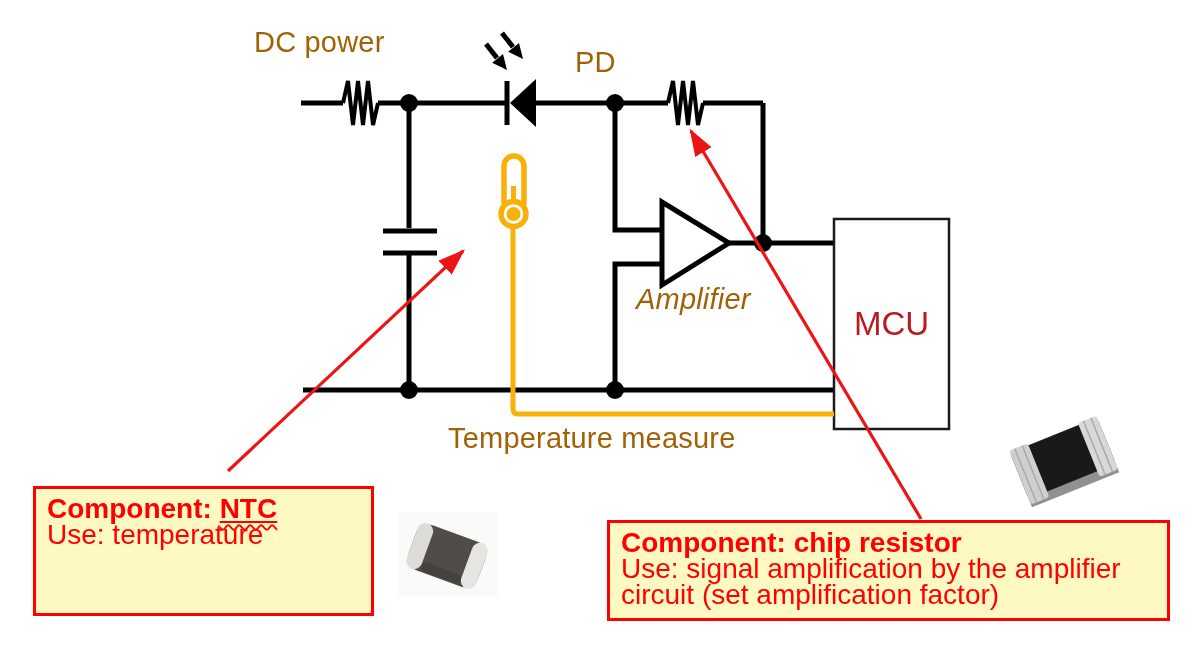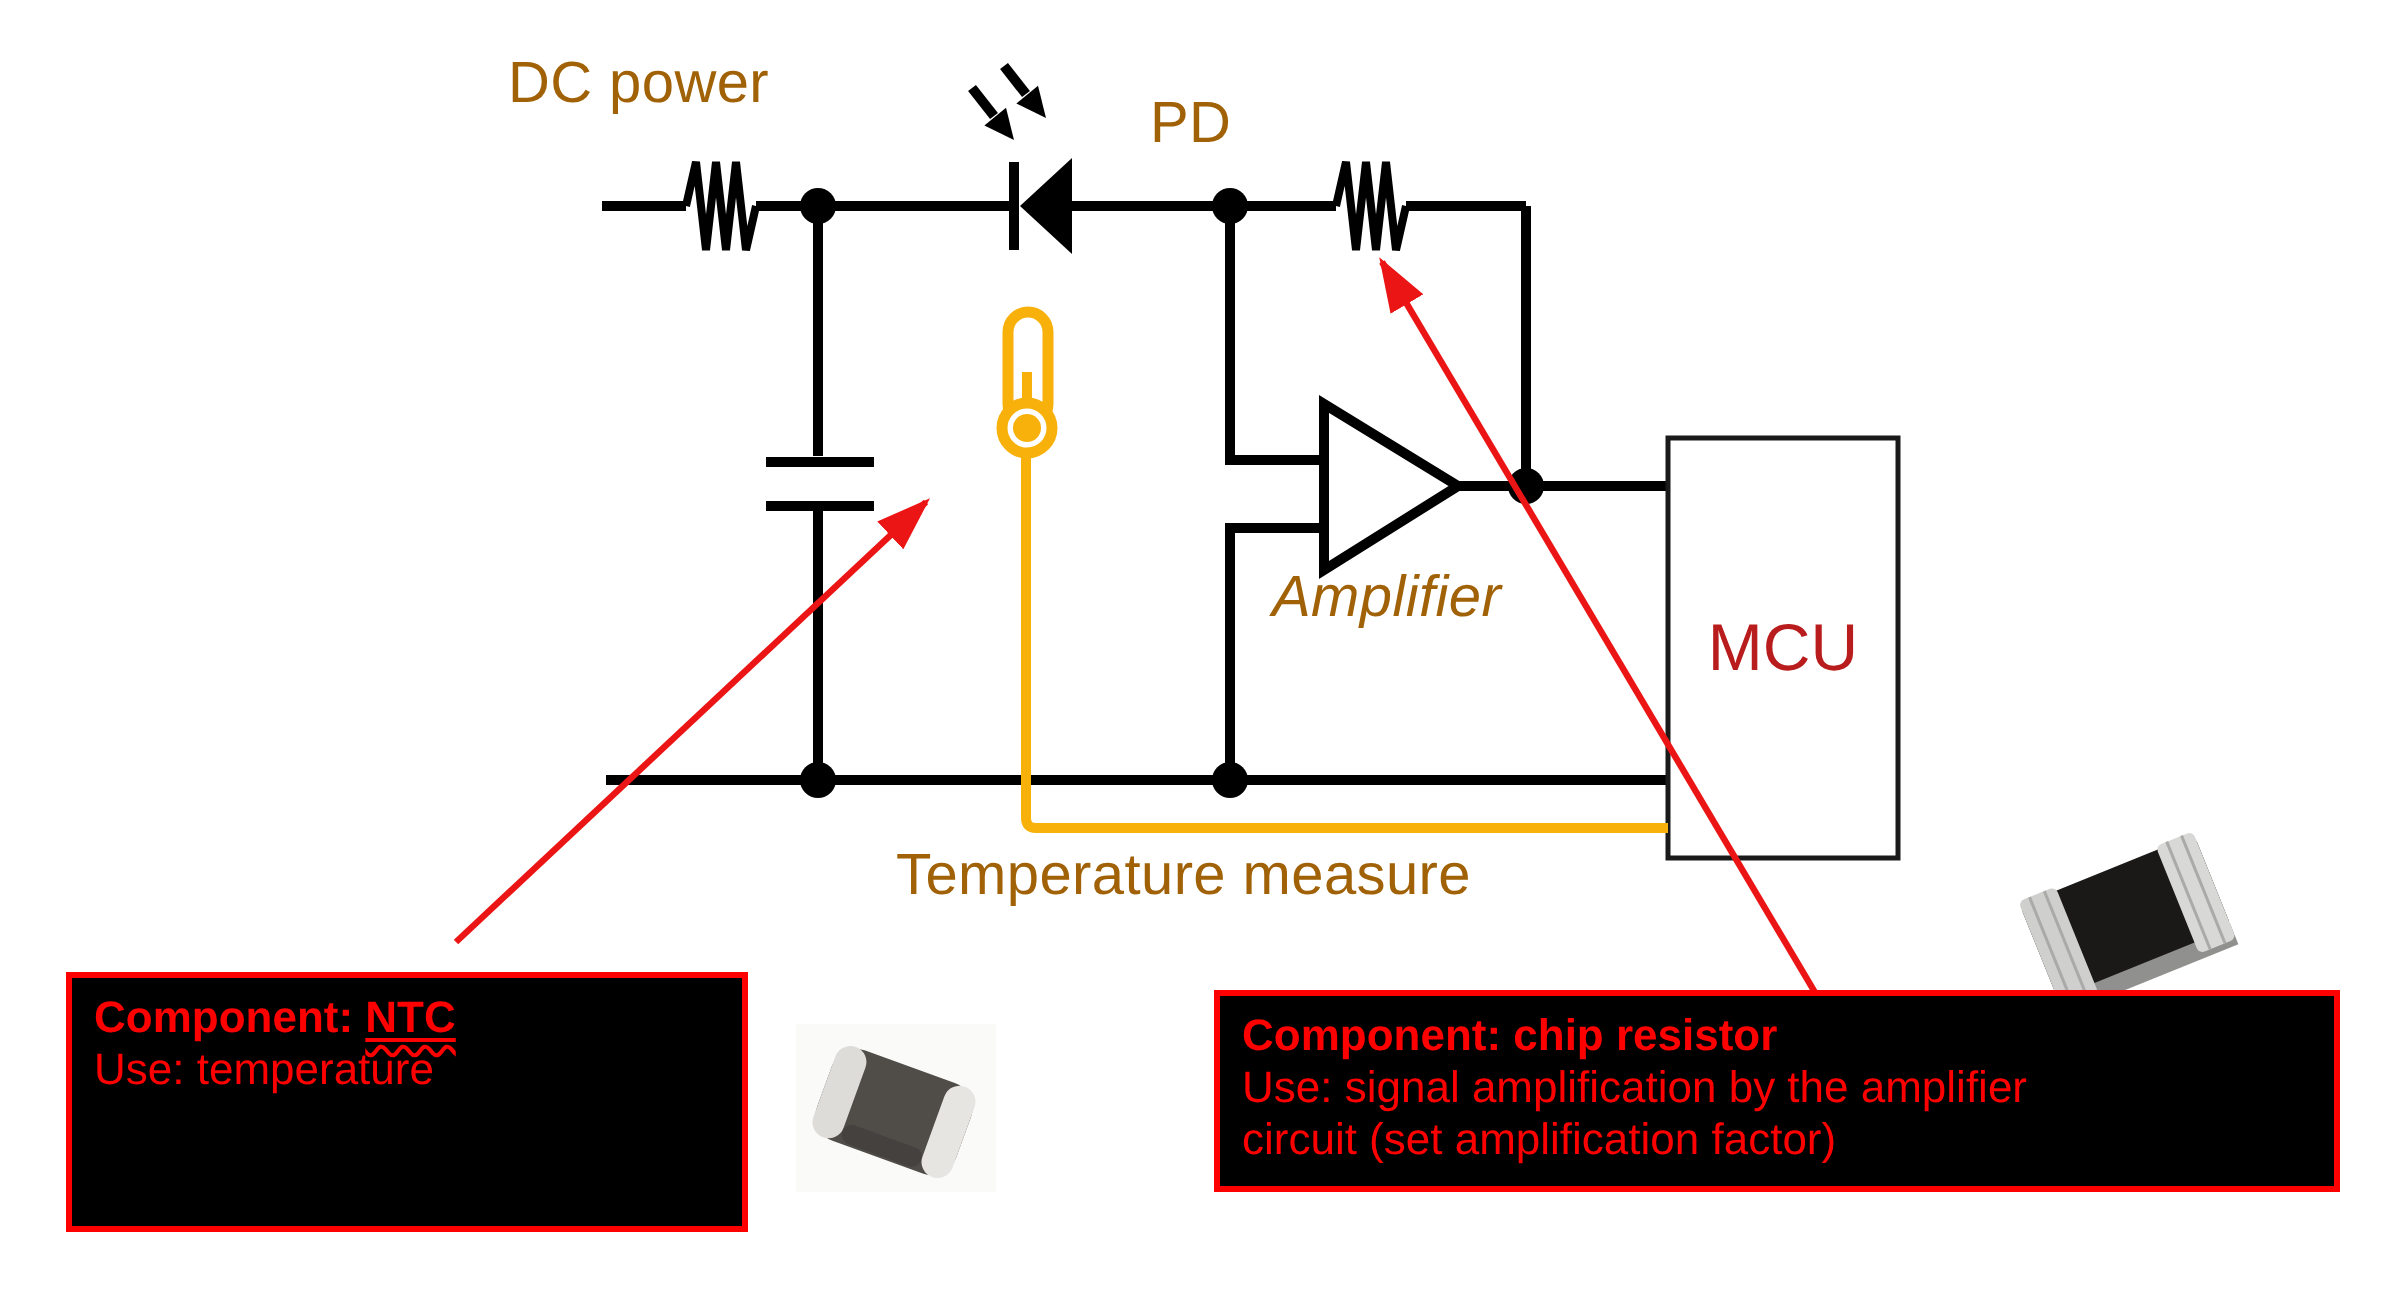--- a/index.html
+++ b/index.html
@@ -12,26 +12,26 @@
     position:absolute; color:#a16207; font-size:29px; white-space:nowrap;
     letter-spacing:0.2px;
   }
   .mcu-box {
     position:absolute; left:834px; top:219px; width:115px; height:210px;
     display:flex; align-items:center; justify-content:center;
     font-size:33px; color:#b91c1c; box-sizing:border-box;
   }
   .callout {
     position:absolute; box-sizing:border-box;
-    background:#000000; border:3px solid #FF0000; color:#FF0000;
-    font-size:22px; line-height:26px; padding:7px 11px 6px 11px;
+    background:#fef9c3; border:3px solid #FF0000; color:#FF0000;
+    font-size:28px; line-height:26px; padding:7px 11px 6px 11px;
   }
   .callout .b { font-weight:bold; }
   .callout-ntc  { left:33px;  top:486px; width:341px; height:130px; }
-  .callout-chip { left:607px; top:495px; width:563px; height:101px; }
+  .callout-chip { left:607px; top:520px; width:563px; height:101px; }
   .u-wavy {
     text-decoration-line:underline; text-decoration-style:wavy;
     text-decoration-color:#FF0000; text-underline-offset:6px;
     text-decoration-thickness:1.5px;
   }
   .u-solid {
     text-decoration-line:underline; text-decoration-style:solid;
     text-decoration-color:#FF0000; text-decoration-thickness:2px;
     text-underline-offset:3px;
   }

